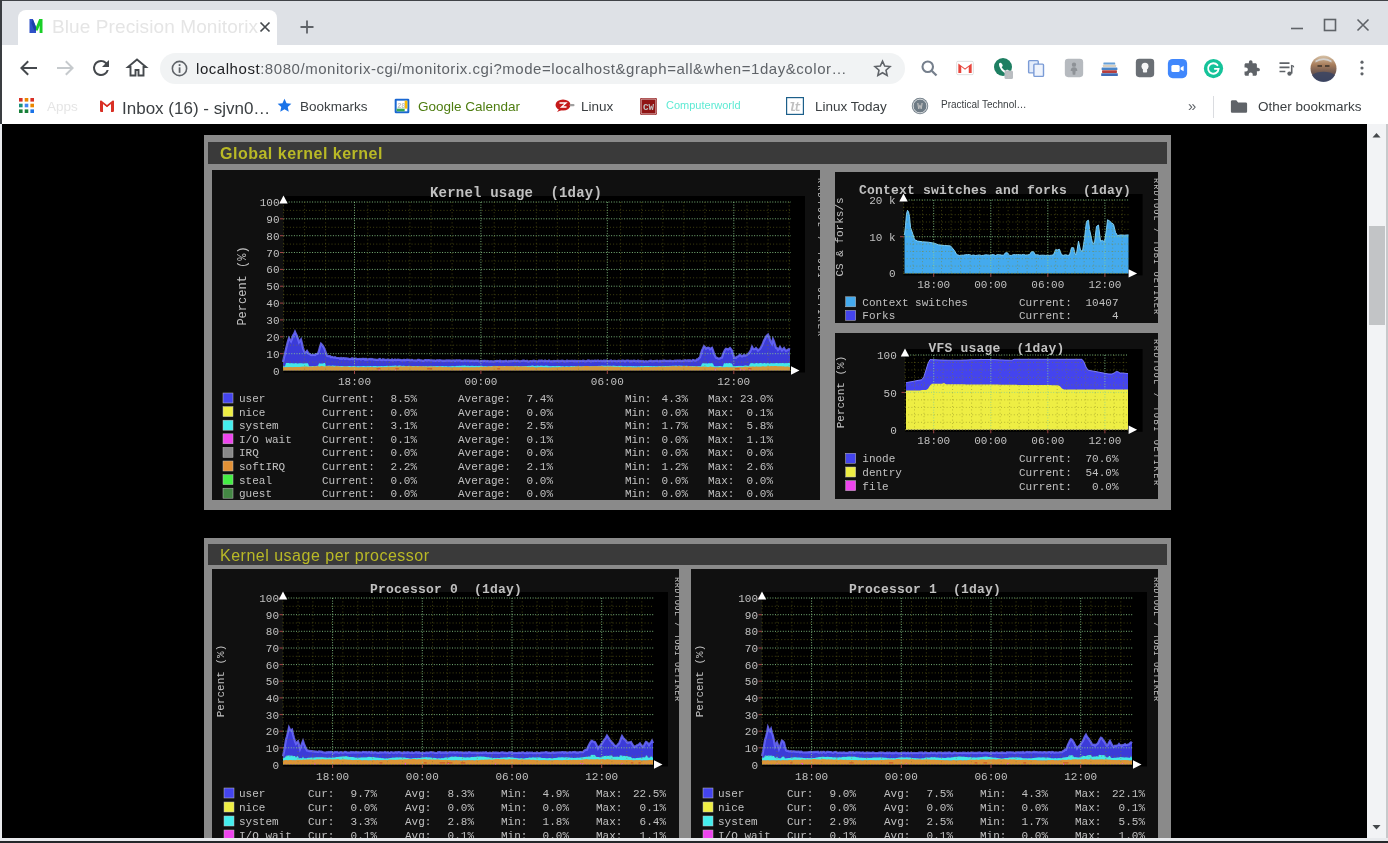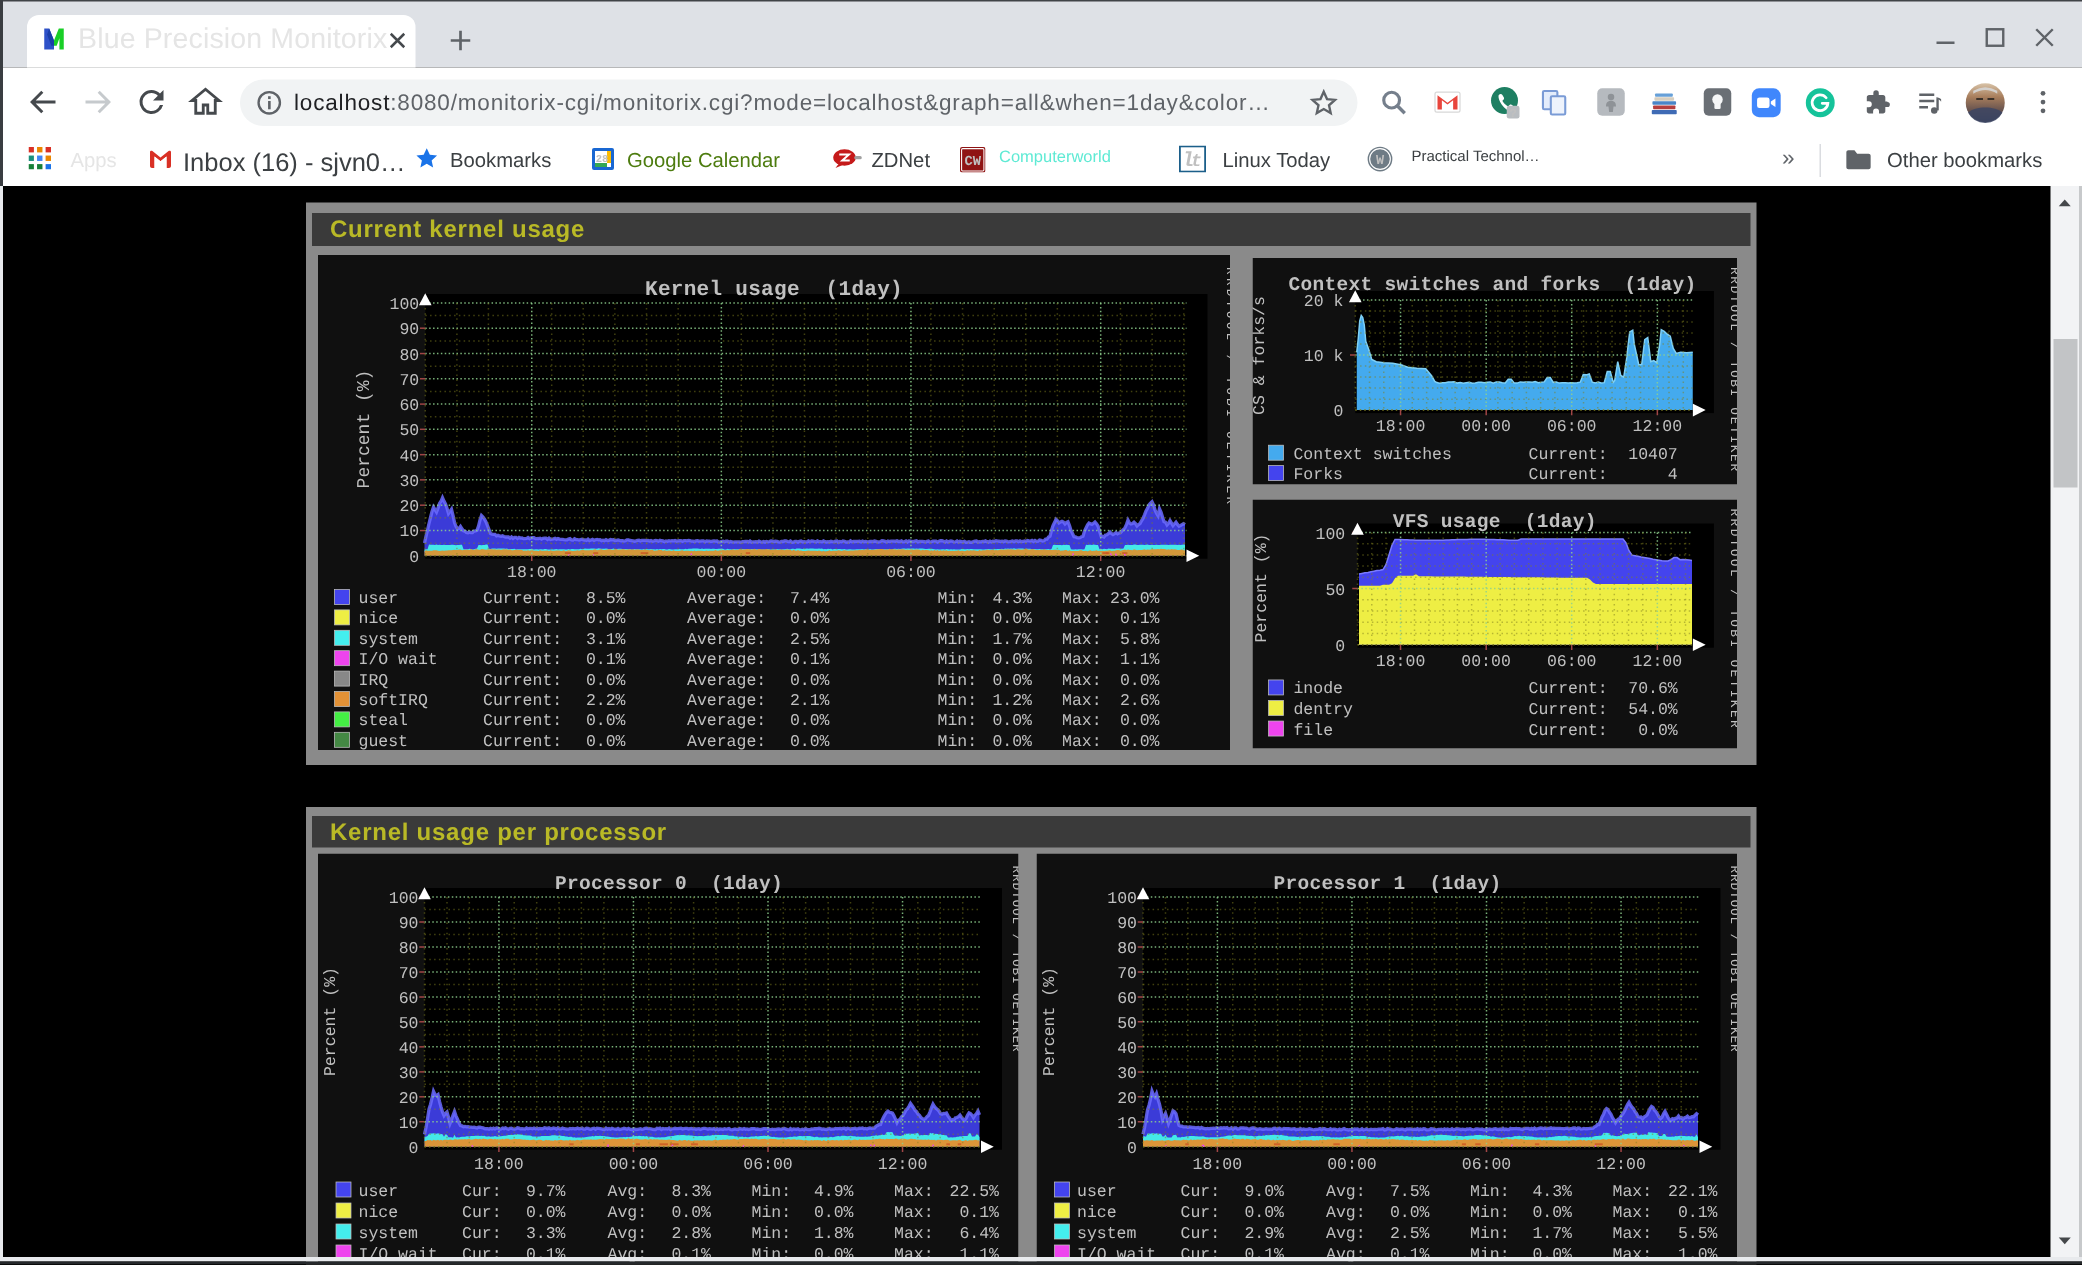--- a/index.html
+++ b/index.html
@@ -154,21 +154,21 @@
     <rect x="4" y="16" width="12" height="4" fill="#34a853"></rect>
     <text x="11" y="15" font-size="10.5" fill="#1967d2" text-anchor="middle" font-family="Liberation Sans" font-weight="bold">28</text>
   </svg>
 <div class="abs" style="left:418px;top:98.5px;font-size:13.5px;color:#4d7c0f;white-space:nowrap">Google Calendar</div>
 <svg class="abs" style="left:555px;top:99px" width="20" height="14" viewBox="0 0 20 14">
     <ellipse cx="8" cy="6" rx="7.5" ry="5.5" fill="#c51a1a"></ellipse>
     <path d="M5 9 L2 13 L8 10.5z" fill="#c51a1a"></path>
     <path d="M4.5 4 L11 4 L6.5 8 L11.5 8" stroke="#fff" stroke-width="1.3" fill="none"></path>
     <rect x="14.5" y="5" width="5" height="2.2" rx="1" fill="#a0a0a0"></rect>
   </svg>
-<div class="abs" style="left:581px;top:98.5px;font-size:13.5px;color:#3c4043;white-space:nowrap">ZDNet</div>
+<div class="abs" style="left:581px;top:98.5px;font-size:13.5px;color:#3c4043;white-space:nowrap">Linux</div>
 <svg class="abs" style="left:640px;top:98px" width="17" height="17" viewBox="0 0 24 24">
     <rect x="0" y="0" width="24" height="24" rx="2" fill="#8f1414"></rect>
     <rect x="1.5" y="1.5" width="21" height="21" rx="1" fill="none" stroke="#fff" stroke-width="1"></rect>
     <text x="12" y="17" font-size="13" fill="#fff" text-anchor="middle" font-family="Liberation Sans" font-weight="bold">CW</text>
   </svg>
 <div class="abs" style="left:666px;top:98.5px;font-size:11px;color:#5eead4;white-space:nowrap">Computerworld</div>
 <svg class="abs" style="left:786px;top:97px" width="18" height="18" viewBox="0 0 24 24">
     <rect x="0.8" y="0.8" width="22.4" height="22.4" fill="#fff" stroke="#1c5f8a" stroke-width="1.6"></rect>
     <text x="8" y="18.5" font-size="18" fill="#0a0a0a" text-anchor="middle" font-family="Liberation Serif" font-weight="bold" font-style="italic">l</text>
     <text x="15.5" y="18.5" font-size="16" fill="#eda81f" text-anchor="middle" font-family="Liberation Serif" font-weight="bold" font-style="italic">t</text>
@@ -182,24 +182,24 @@
 <div class="abs" style="left:941px;top:98.5px;font-size:10px;color:#3c4043;white-space:nowrap">Practical Technol…</div>
 <div class="abs" style="left:1188px;top:97px;font-size:15px;color:#5f6368">»</div>
 <div class="abs" style="left:1213px;top:96px;width:1px;height:22px;background:#dadce0"></div>
 <svg class="abs" style="left:1230px;top:99px" width="18" height="15" viewBox="0 0 20 16">
     <path d="M1 2.5 C1 1.7 1.7 1 2.5 1 H7 L9 3.5 H17.5 C18.3 3.5 19 4.2 19 5 V13.5 C19 14.3 18.3 15 17.5 15 H2.5 C1.7 15 1 14.3 1 13.5 Z" fill="#5f6368"></path>
   </svg>
 <div class="abs" style="left:1258px;top:98.5px;font-size:13.5px;color:#3c4043;white-space:nowrap">Other bookmarks</div>
 <div class="abs" style="left:0;top:124px;width:1388px;height:719px;background:#000"></div>
 <div class="abs" style="left:204px;top:135px;width:967px;height:375px;background:#8a8a8a"></div>
 <div class="abs" style="left:208px;top:142px;width:959px;height:21.5px;background:#3a3a3a"></div>
-<div class="abs" style="left:220px;top:145px;font-size:16px;font-weight:bold;letter-spacing:0.5px;color:#b9b926">Current kernel usage</div>
+<div class="abs" style="left:220px;top:145px;font-size:16px;font-weight:bold;letter-spacing:0.5px;color:#b9b926">Global kernel kernel</div>
 <div class="abs" style="left:204px;top:538px;width:967px;height:305px;background:#8a8a8a"></div>
 <div class="abs" style="left:208px;top:543.5px;width:959px;height:21px;background:#3a3a3a"></div>
-<div class="abs" style="left:220px;top:546.5px;font-size:16px;font-weight:bold;letter-spacing:0.5px;color:#b9b926">Kernel usage per processor</div>
+<div class="abs" style="left:220px;top:546.5px;font-size:16px;font-weight:normal;letter-spacing:0.5px;color:#b9b926">Kernel usage per processor</div>
 <svg class="abs" style="left:212px;top:170px" width="608" height="330">
     <rect width="608" height="330" fill="#101010"></rect>
     <rect x="71.5" y="26" width="521.5" height="176.5" fill="#000"></rect>
     <text x="304" y="26.5" font-size="14" fill="#C8C8C8" text-anchor="middle" font-weight="bold" letter-spacing="0.2">Kernel usage&nbsp;&nbsp;(1day)</text>
     <text x="0" y="0" transform="translate(34,116) rotate(-90)" font-size="12" fill="#C0C0C0" text-anchor="middle">Percent (%)</text>
     <text x="67.5" y="204.5" font-size="11" fill="#C0C0C0" text-anchor="end">0</text>
     <text x="67.5" y="187.65" font-size="11" fill="#C0C0C0" text-anchor="end">10</text>
     <text x="67.5" y="170.8" font-size="11" fill="#C0C0C0" text-anchor="end">20</text>
     <text x="67.5" y="153.95" font-size="11" fill="#C0C0C0" text-anchor="end">30</text>
     <text x="67.5" y="137.1" font-size="11" fill="#C0C0C0" text-anchor="end">40</text>

